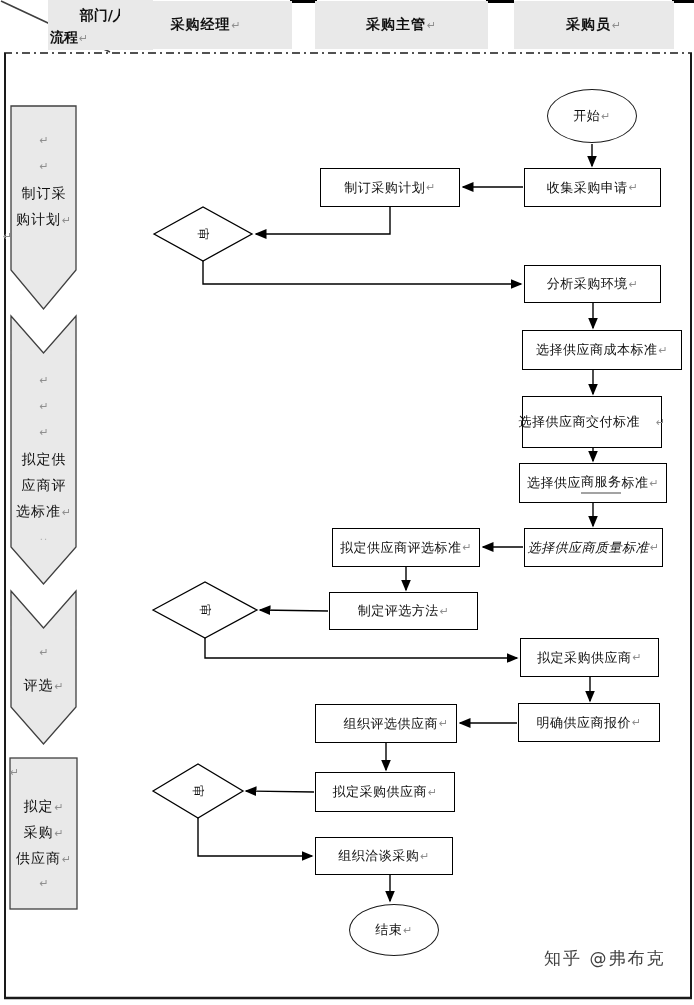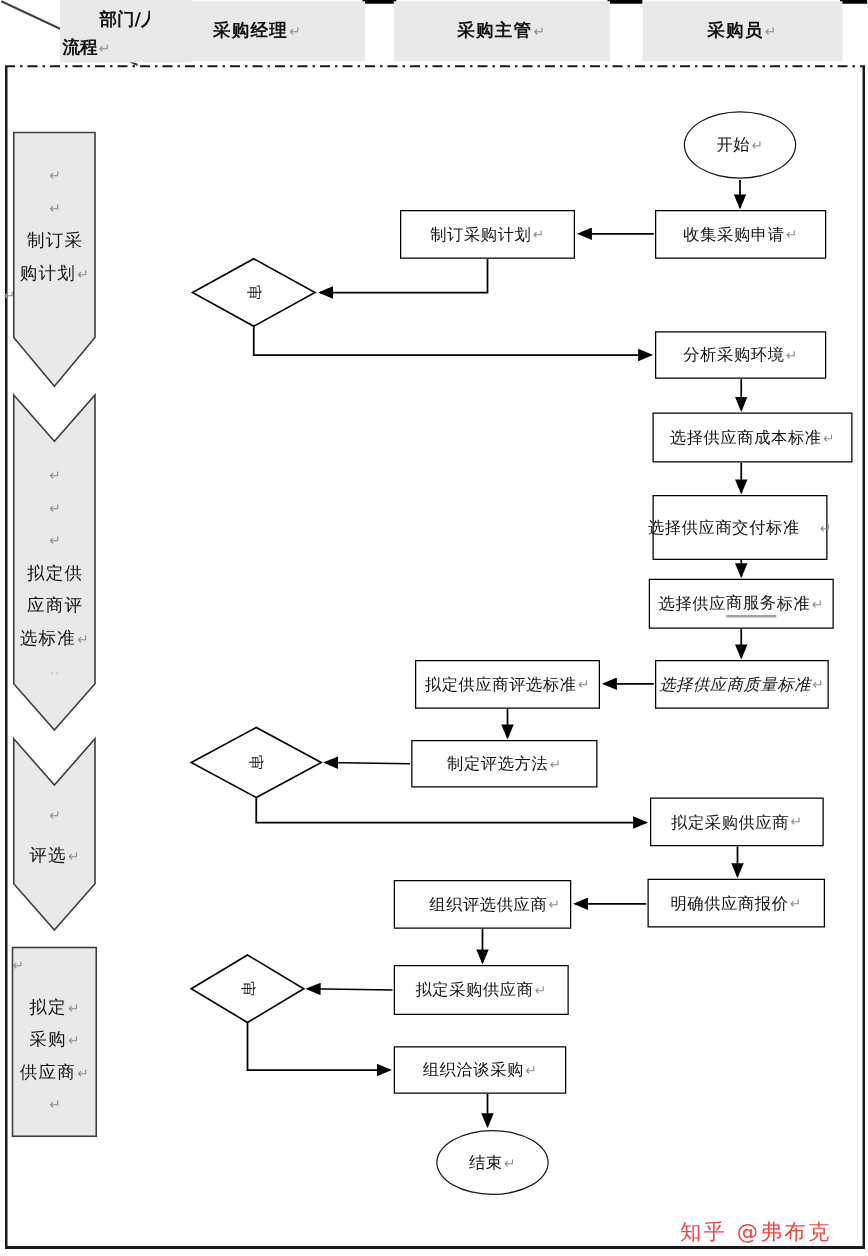--- a/index.html
+++ b/index.html
@@ -28,21 +28,21 @@
     font-size:14px; letter-spacing:1px;
   }
   .lane-col .ln { height:26px; line-height:26px; }
   .dots { color:#b0b0b0; font-size:10px; }
   .stray-mk { position:absolute; }
   .diamond-label {
     position:absolute; width:20px; height:20px; display:flex; align-items:center; justify-content:center;
     font-size:12px; transform:rotate(90deg);
   }
   .ul-blue { border-bottom:2px solid #a3a3a3; padding-bottom:1px; }
-  .watermark { position:absolute; left:544px; top:974px; color:#ef4444; font-size:17px; letter-spacing:2px; }
+  .watermark { position:absolute; left:544px; top:947px; color:#404040; font-size:17px; letter-spacing:2px; }
 </style>
 </head>
 <body>
 
 <div class="stage">
 
   <svg class="layer" viewBox="0 0 694 1005">
     <defs>
       <marker id="ah" markerWidth="12" markerHeight="10" refX="10.5" refY="5" orient="auto" markerUnits="userSpaceOnUse">
         <path d="M0,0 L12,5 L0,10 z" fill="#000"></path>

